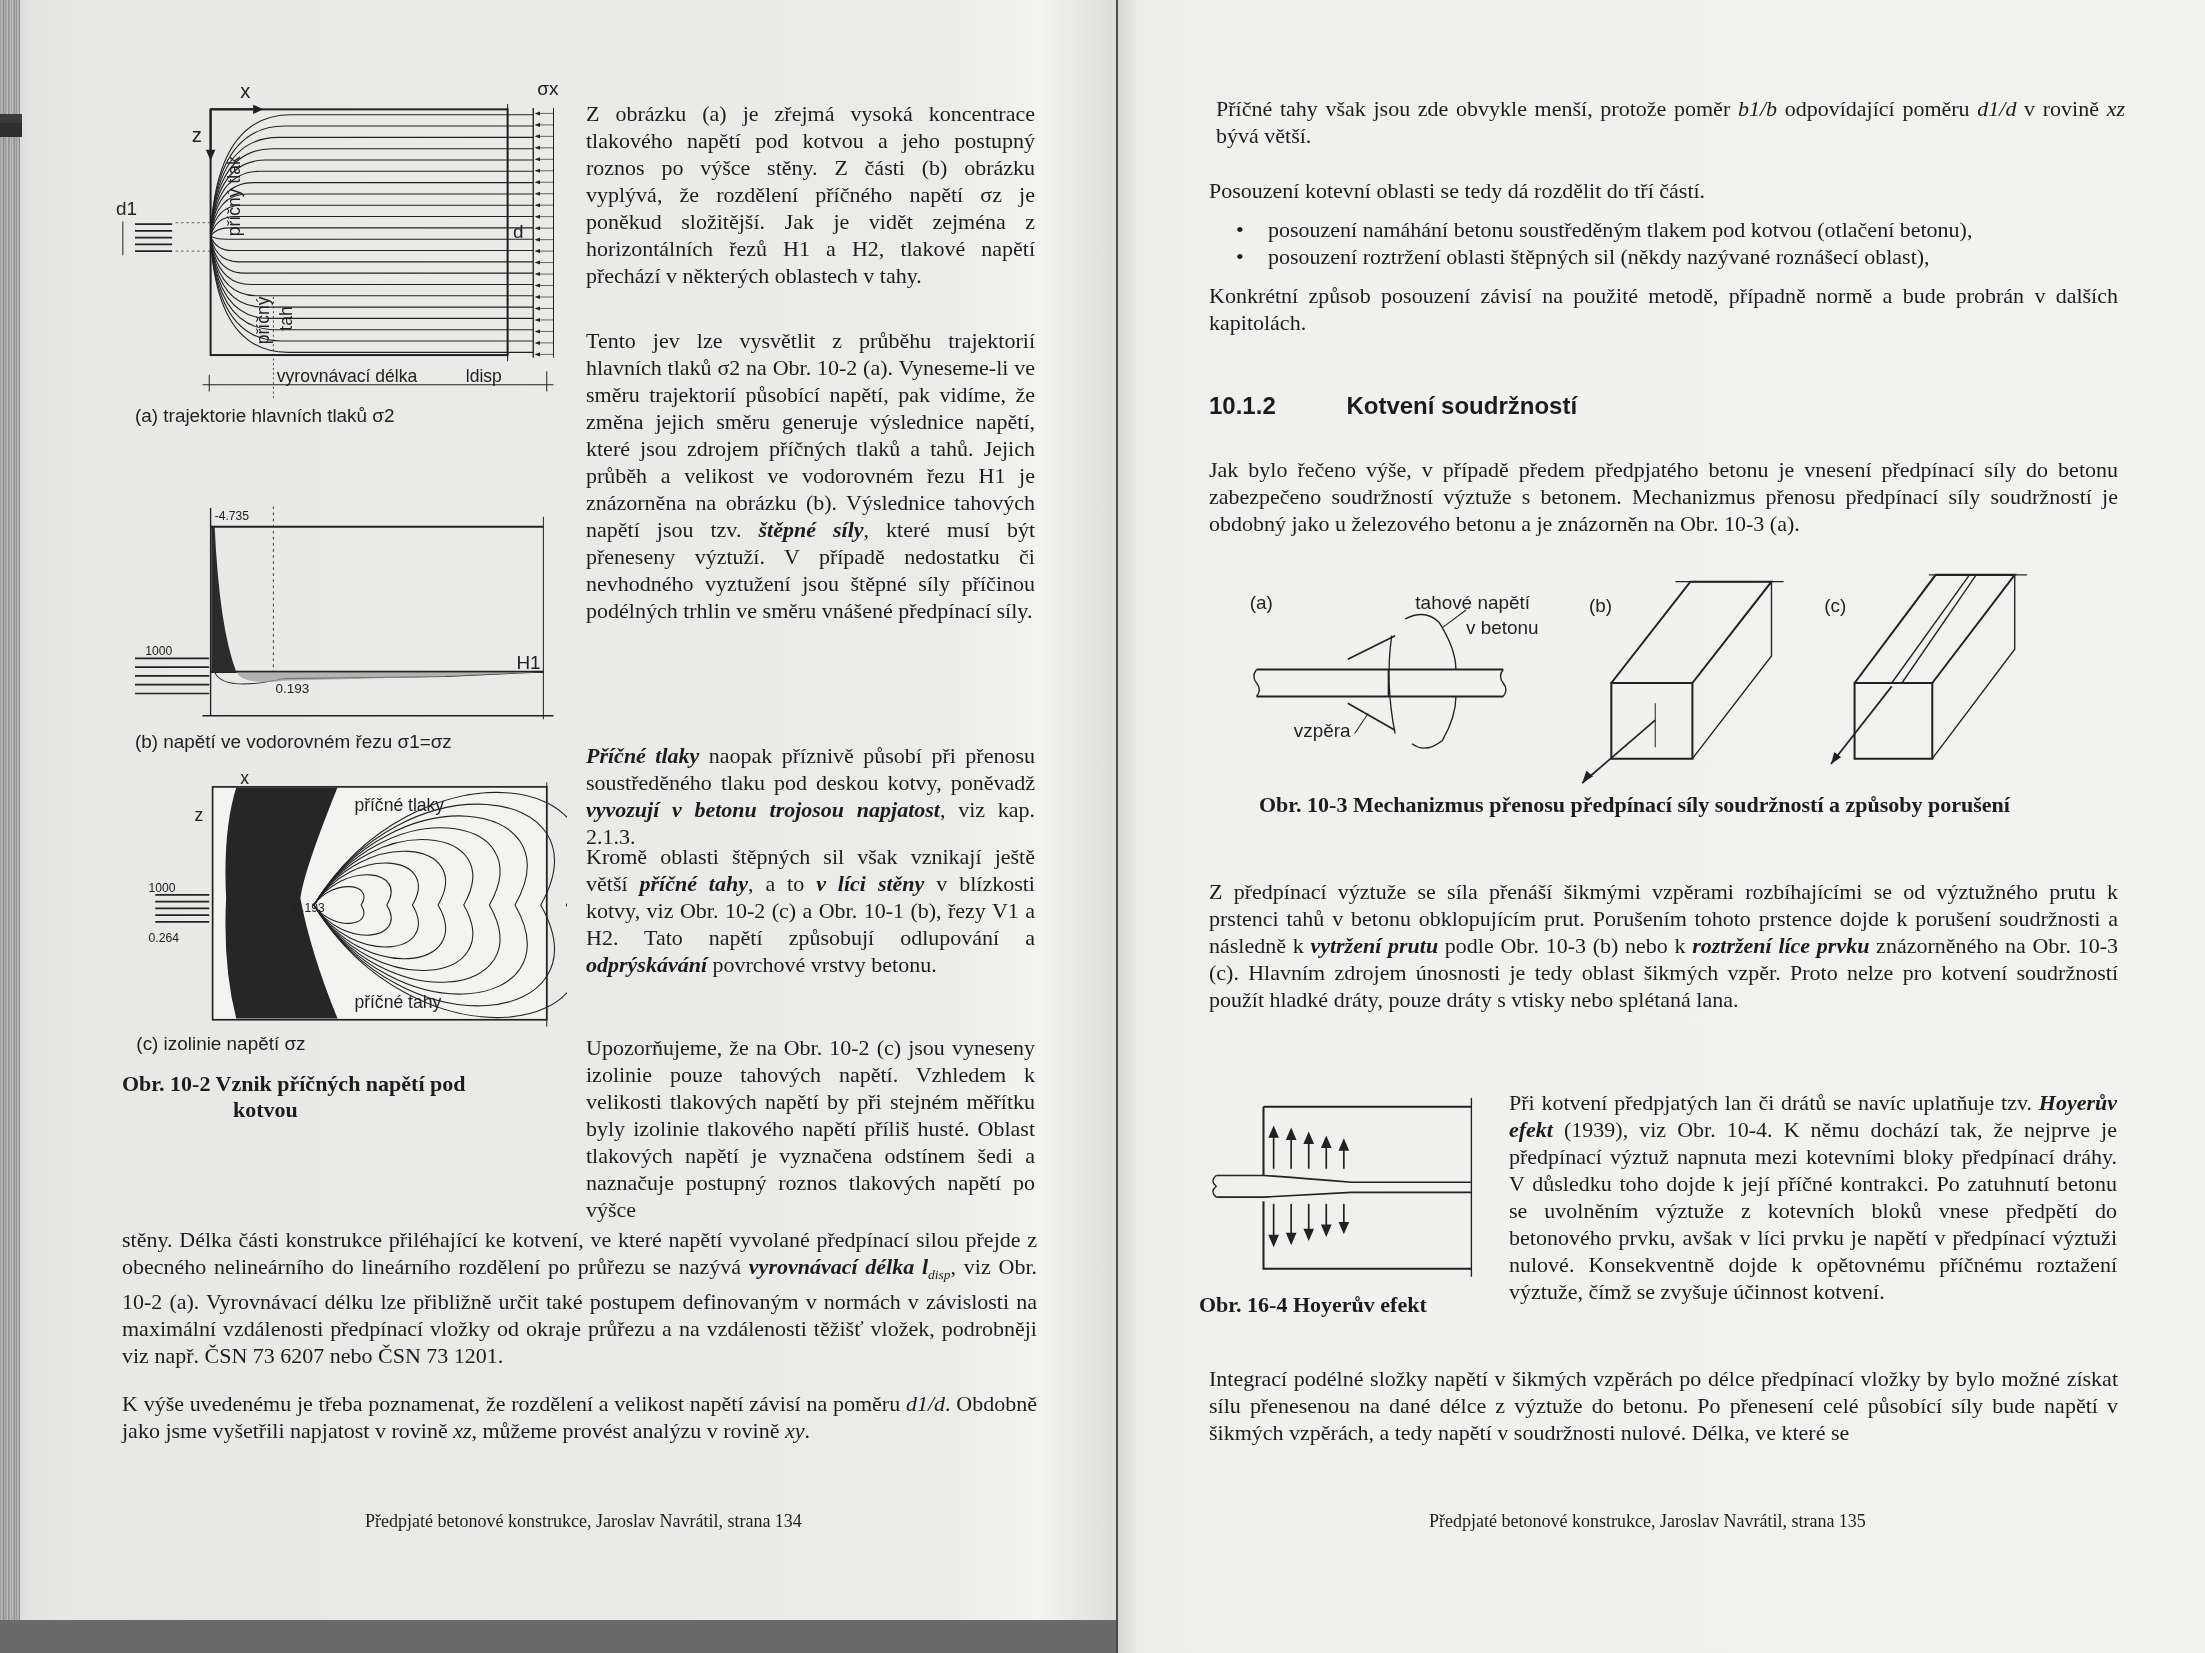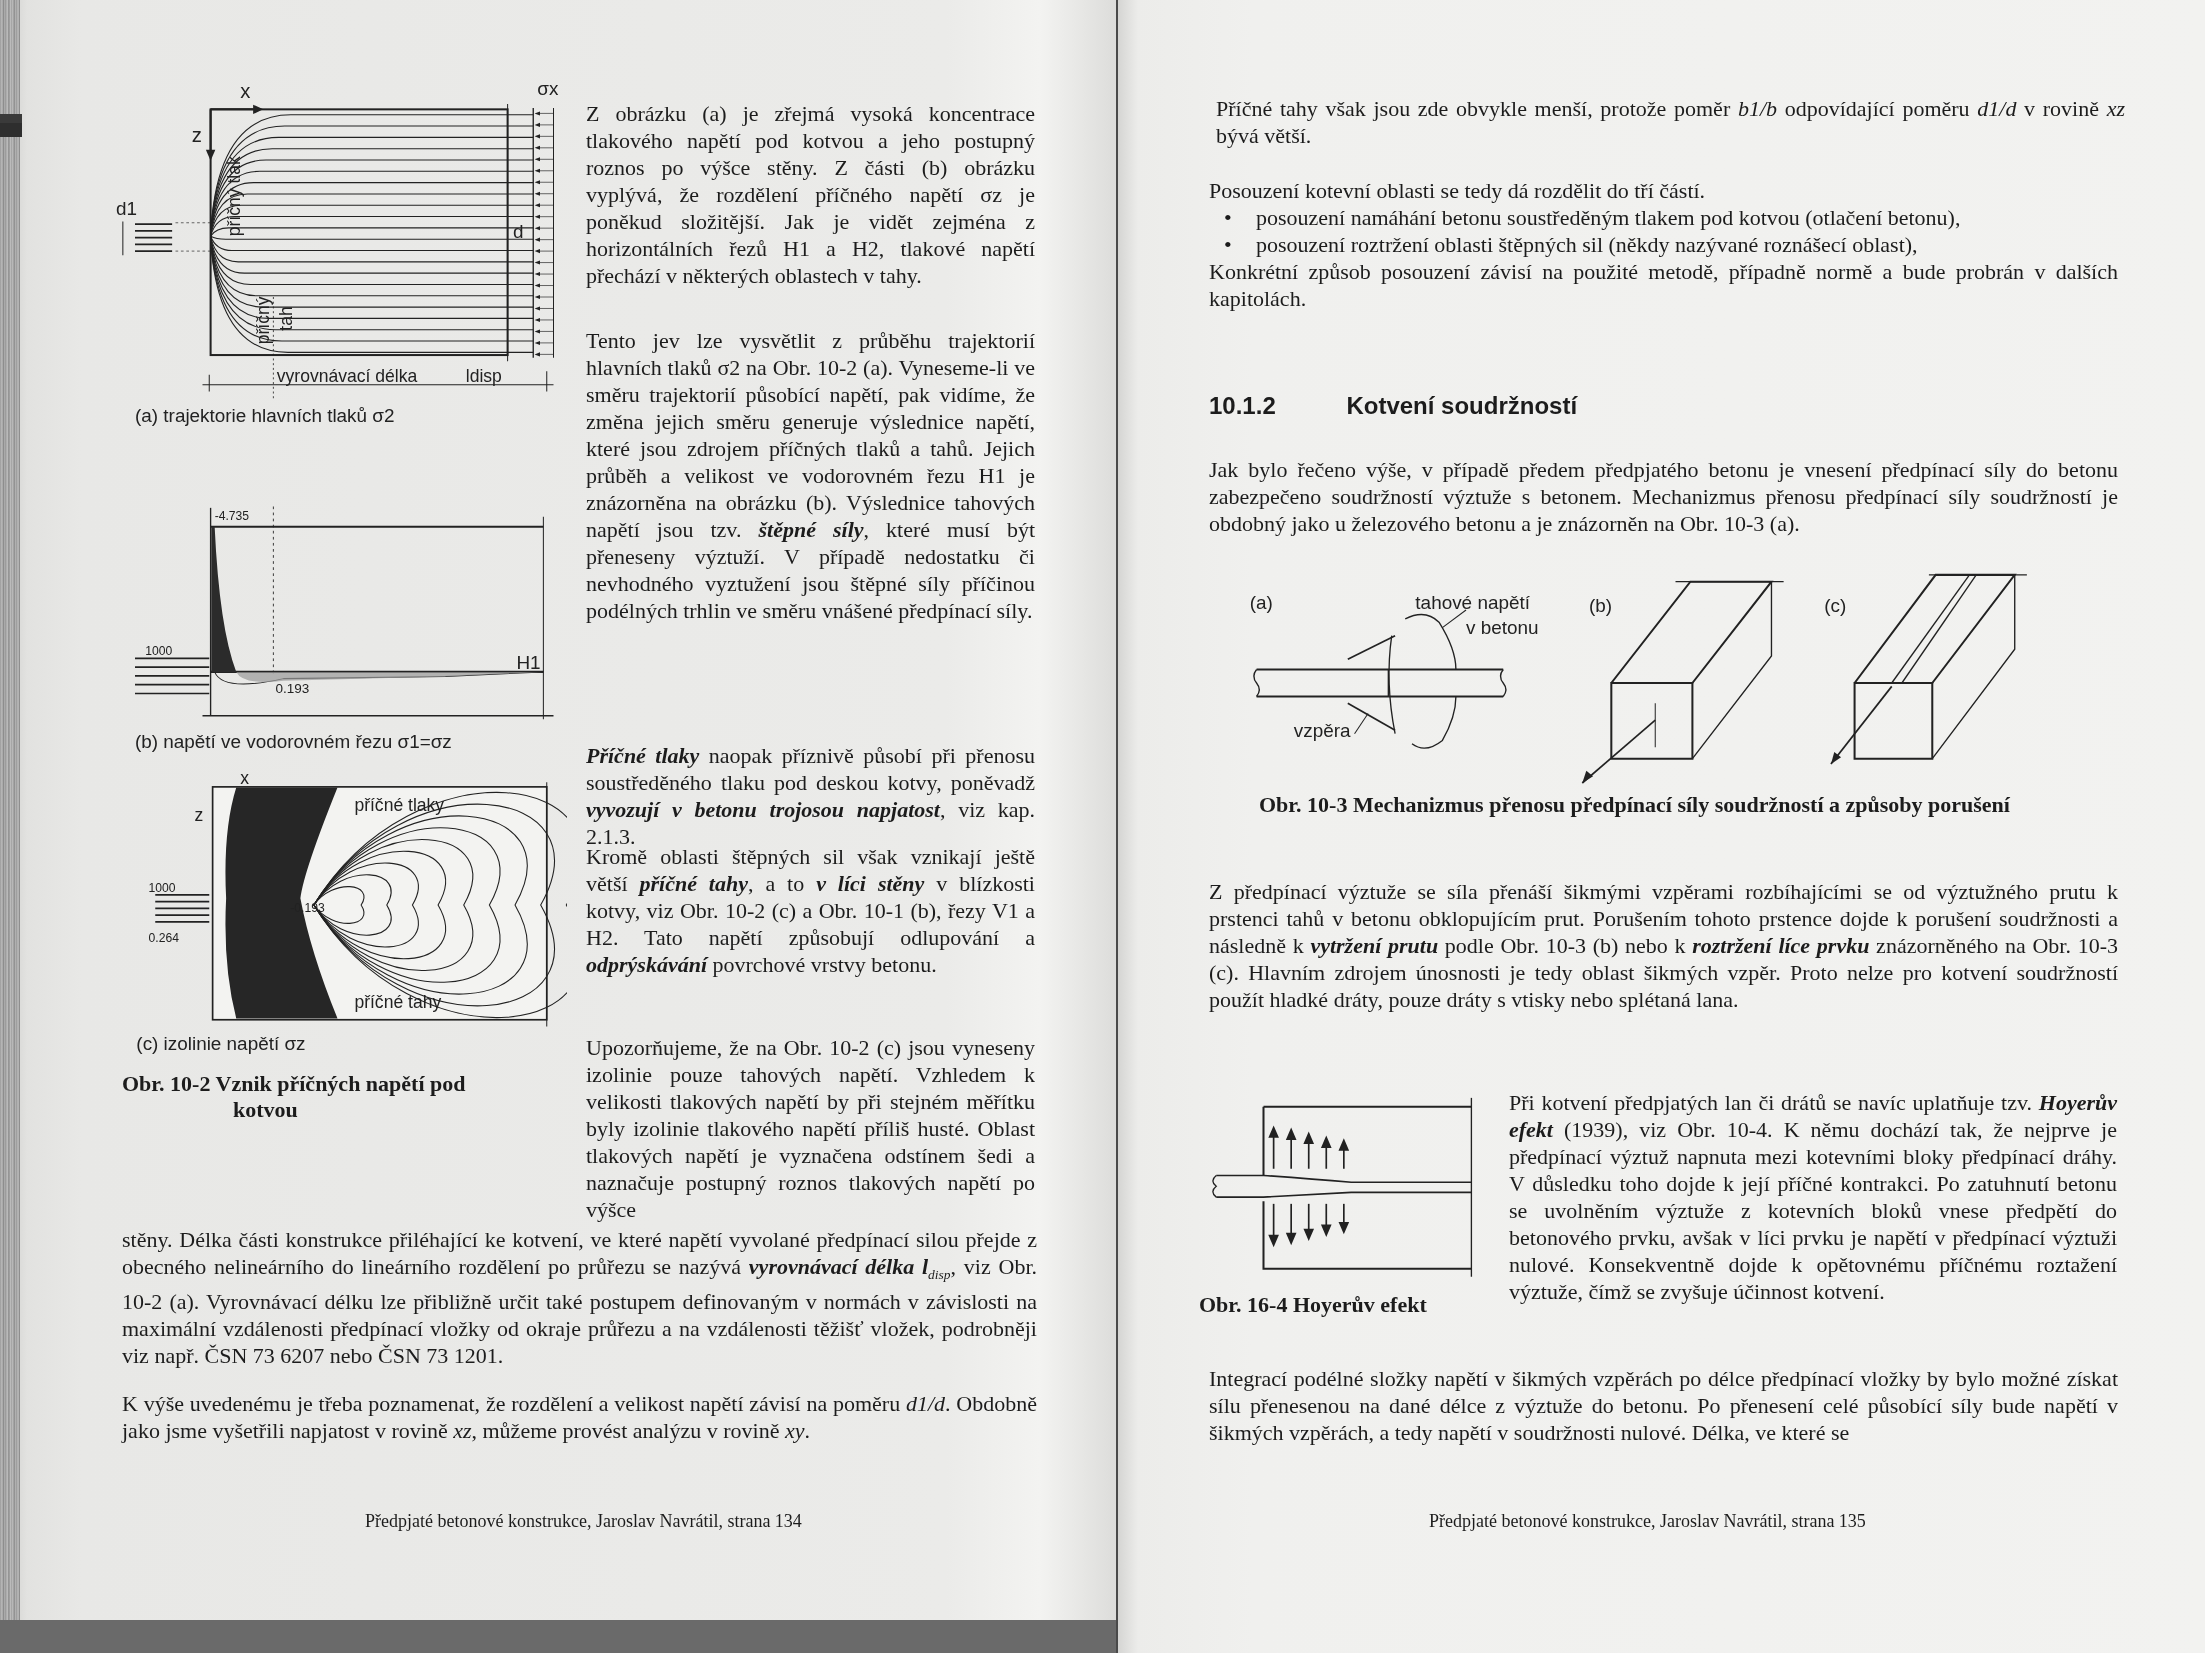--- a/index.html
+++ b/index.html
@@ -17,21 +17,21 @@
   .binding-mark2{position:absolute;left:0;top:123px;width:21.6px;height:13.5px;background:#2e2e2e;}
   .shadow-bottom{position:absolute;left:0;top:1620px;width:1118px;height:34px;background:#6a6a6a;}
 
   .txt{position:absolute;font-size:22px;line-height:27px;text-align:justify;}
   .txt p{margin:0;}
   .b-i{font-weight:bold;font-style:italic;margin-top:26px;}
   .it{font-style:italic;}
   .figcap{position:absolute;font-weight:bold;font-size:22px;font-family:"Liberation Serif",serif;}
   .footer{position:absolute;font-family:Liberation Serif, serif;font-size:18px;}
   .heading{position:absolute;font-family:"Liberation Sans",sans-serif;font-weight:bold;font-size:24px;}
-  ul.bul{margin:0;padding-left:47px;list-style:none;}
+  ul.bul{margin:12px;padding-left:47px;list-style:none;}
   ul.bul li{position:relative;}
   ul.bul li::before{content:"\2022";position:absolute;left:-32px;}
   svg text{font-family:"Liberation Sans","DejaVu Sans",sans-serif;}
 </style>
 </head>
 <body>
 
 <div class="page" id="page-left"></div>
 <div class="binding"></div>
 <div class="binding-mark"></div>

